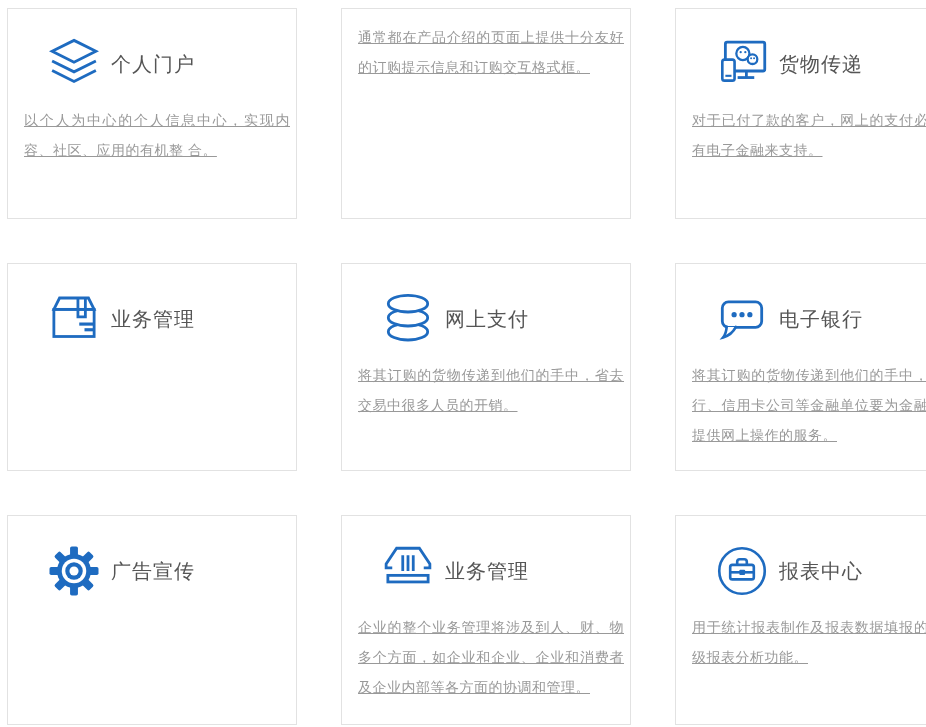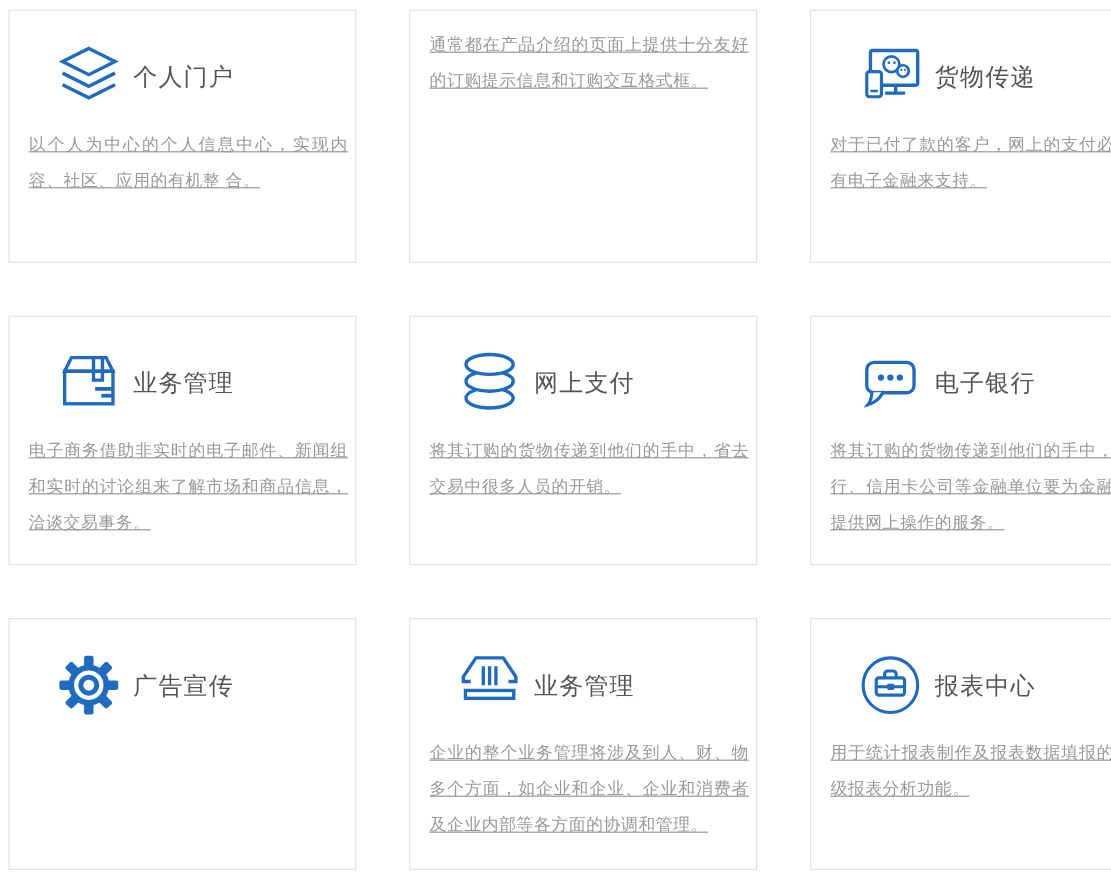--- a/index.html
+++ b/index.html
@@ -97,21 +97,20 @@
         <svg viewBox="0 0 64 64">
           <path class="st" d="M9 21 L15.5 8 H48.5 L55 21 Z"></path>
           <rect class="st" x="9" y="21" width="46" height="31"></rect>
           <path class="st" d="M36.5 8.5 V29.5 H45 V8.5"></path>
           <rect class="fl" x="38" y="36" width="16" height="3.6"></rect>
           <rect class="fl" x="44" y="42.5" width="10" height="3.6"></rect>
         </svg>
       </span>
       <h3 class="card-title">业务管理</h3>
     </div>
-    <p class="card-desc">电子商务借助非实时的电子邮件、新闻组和实时的讨论组来了解市场和商品信息，洽谈交易事务。</p>
   </div>
 
   <div class="card">
     <div class="icon-row">
       <span class="icon">
         <svg viewBox="0 0 64 64">
           <ellipse class="stf" cx="32" cy="46.5" rx="22.5" ry="9.5"></ellipse>
           <ellipse class="stf" cx="32" cy="30.5" rx="22.5" ry="9.5"></ellipse>
           <ellipse class="stf" cx="32" cy="14.5" rx="22.5" ry="9.5"></ellipse>
         </svg>

